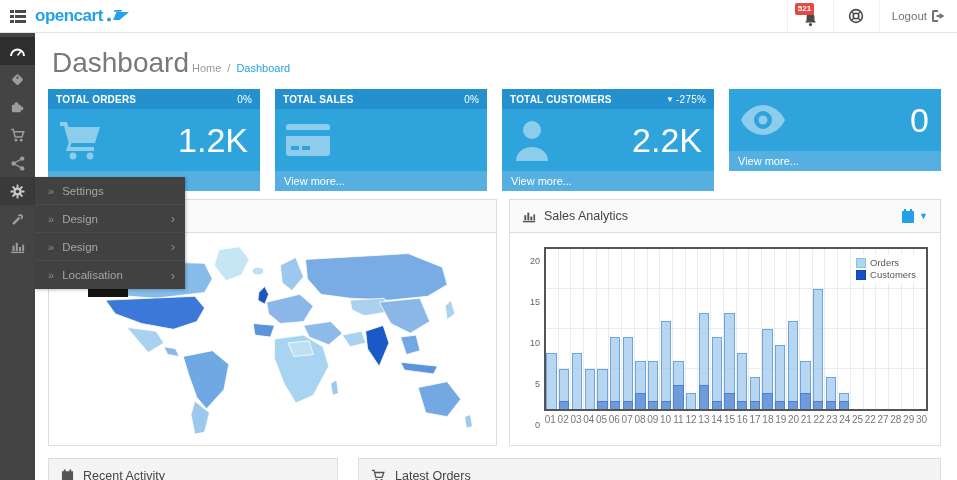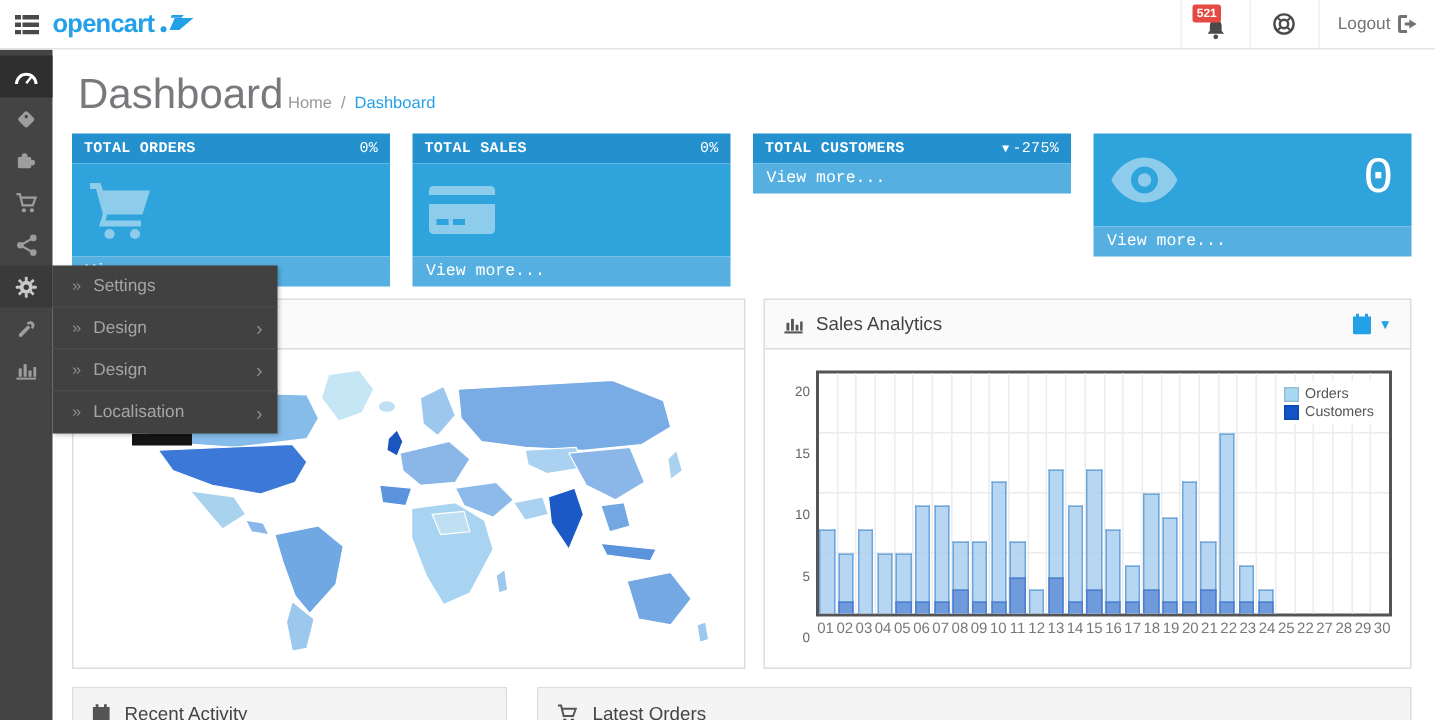--- a/index.html
+++ b/index.html
@@ -43,21 +43,21 @@
   
   .content { position:absolute; top:33px; left:35px; width:922px; height:447px;
     padding:10px 16px 0 13px; background:#fff; }
   .title-row { display:flex; align-items:baseline; gap:3px; padding:4px 2px 10px 4px; }
   .page-title { font-size:28px; color:#77797c; font-weight:400; }
   .breadcrumb { font-size:11px; color:#999; display:flex; gap:6px; }
   .breadcrumb .crumb-cur { cursor:pointer; }
   .breadcrumb .crumb-home { cursor:pointer; }
 
   
-  .tiles { display:flex; gap:15px;font-family:Liberation Mono, monospace; }
+  .tiles { display:flex; gap:15px; }
   .tile { flex:1; height:102px; color:#fff; cursor:default; }
   .tile-h { height:20px; display:flex; align-items:center; justify-content:space-between;
     padding:0 8px; font-size:10px; font-weight:bold; letter-spacing:0.2px; }
   .tile-b { height:62px; display:flex; align-items:center; justify-content:space-between;
     padding:0 12px 0 10px; }
   .tile-val { font-size:34px; font-weight:400; }
   .tile-f { height:20px; display:flex; align-items:center; padding:0 9px; font-size:11px; cursor:pointer; }
   .tile-icon { opacity:0.45; }
   .pct { font-weight:normal; display:flex; align-items:center; gap:2px; }
 
@@ -264,20 +264,21 @@
           <span class="pct">0%</span>
         </div>
         <div class="tile-b" style="background-color: rgb(47, 163, 220);">
           <span class="tile-icon">
             <svg width="46" height="42" viewBox="0 0 46 42" fill="#fff">
               <path d="M2 3 h7 l1.6 5 H42 l-5 16 H13.5 l-1.2 4 H36 v4 H8 l2.6-8.4 L6 7 H2 Z"></path>
               <circle cx="15" cy="37" r="3.4"></circle>
                 <circle cx="32" cy="37" r="3.4"></circle>
             </svg>
           </span>
+          <span class="tile-val">1.2K</span>
         </div>
         <div class="tile-f" style="background-color: rgb(85, 176, 225);">
           <span>View more...</span>
         </div>
       </div>
 
       <div class="tile">
         <div class="tile-h" style="background-color: rgb(36, 145, 206);">
           <span>TOTAL SALES</span>
           <span class="pct">0%</span>
@@ -297,20 +298,29 @@
         </div>
       </div>
 
       <div class="tile">
         <div class="tile-h" style="background-color: rgb(36, 145, 206);">
           <span>TOTAL CUSTOMERS</span>
           <span class="pct">
             <span style="font-size:8px;">▼</span>
             <span>-275%</span>
           </span>
+        </div>
+        <div class="tile-b" style="background-color: rgb(47, 163, 220);">
+          <span class="tile-icon">
+            <svg width="40" height="42" viewBox="0 0 40 42" fill="#fff">
+              <circle cx="20" cy="11" r="9"></circle>
+              <path d="M4 42 a16 14 0 0 1 32 0 Z"></path>
+            </svg>
+          </span>
+          <span class="tile-val">2.2K</span>
         </div>
         <div class="tile-f" style="background-color: rgb(85, 176, 225);">
           <span>View more...</span>
         </div>
       </div>
 
       <div class="tile">
         <div class="tile-b" style="background-color: rgb(47, 163, 220);">
           <span class="tile-icon">
             <svg width="48" height="34" viewBox="0 0 48 34" fill="#fff">

